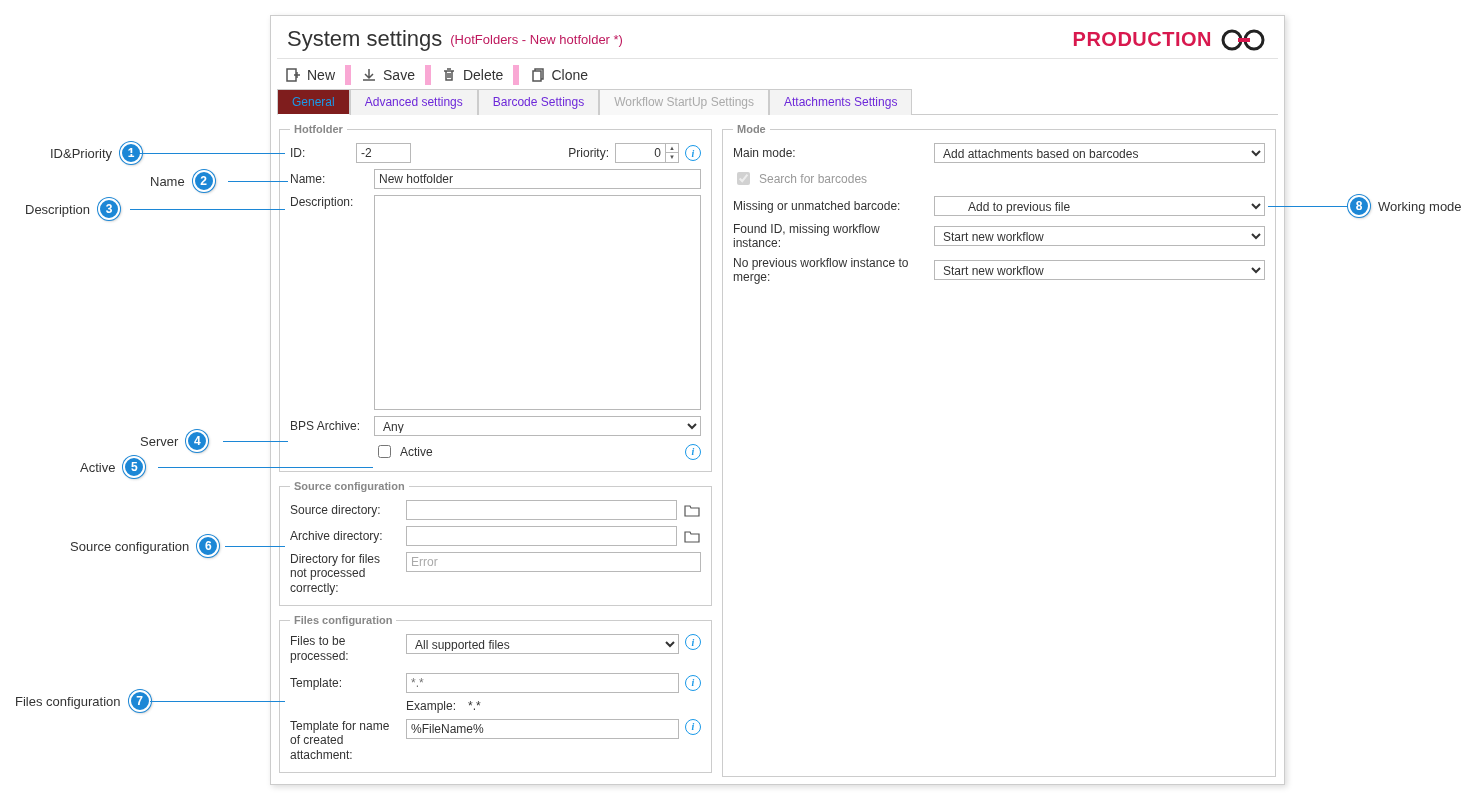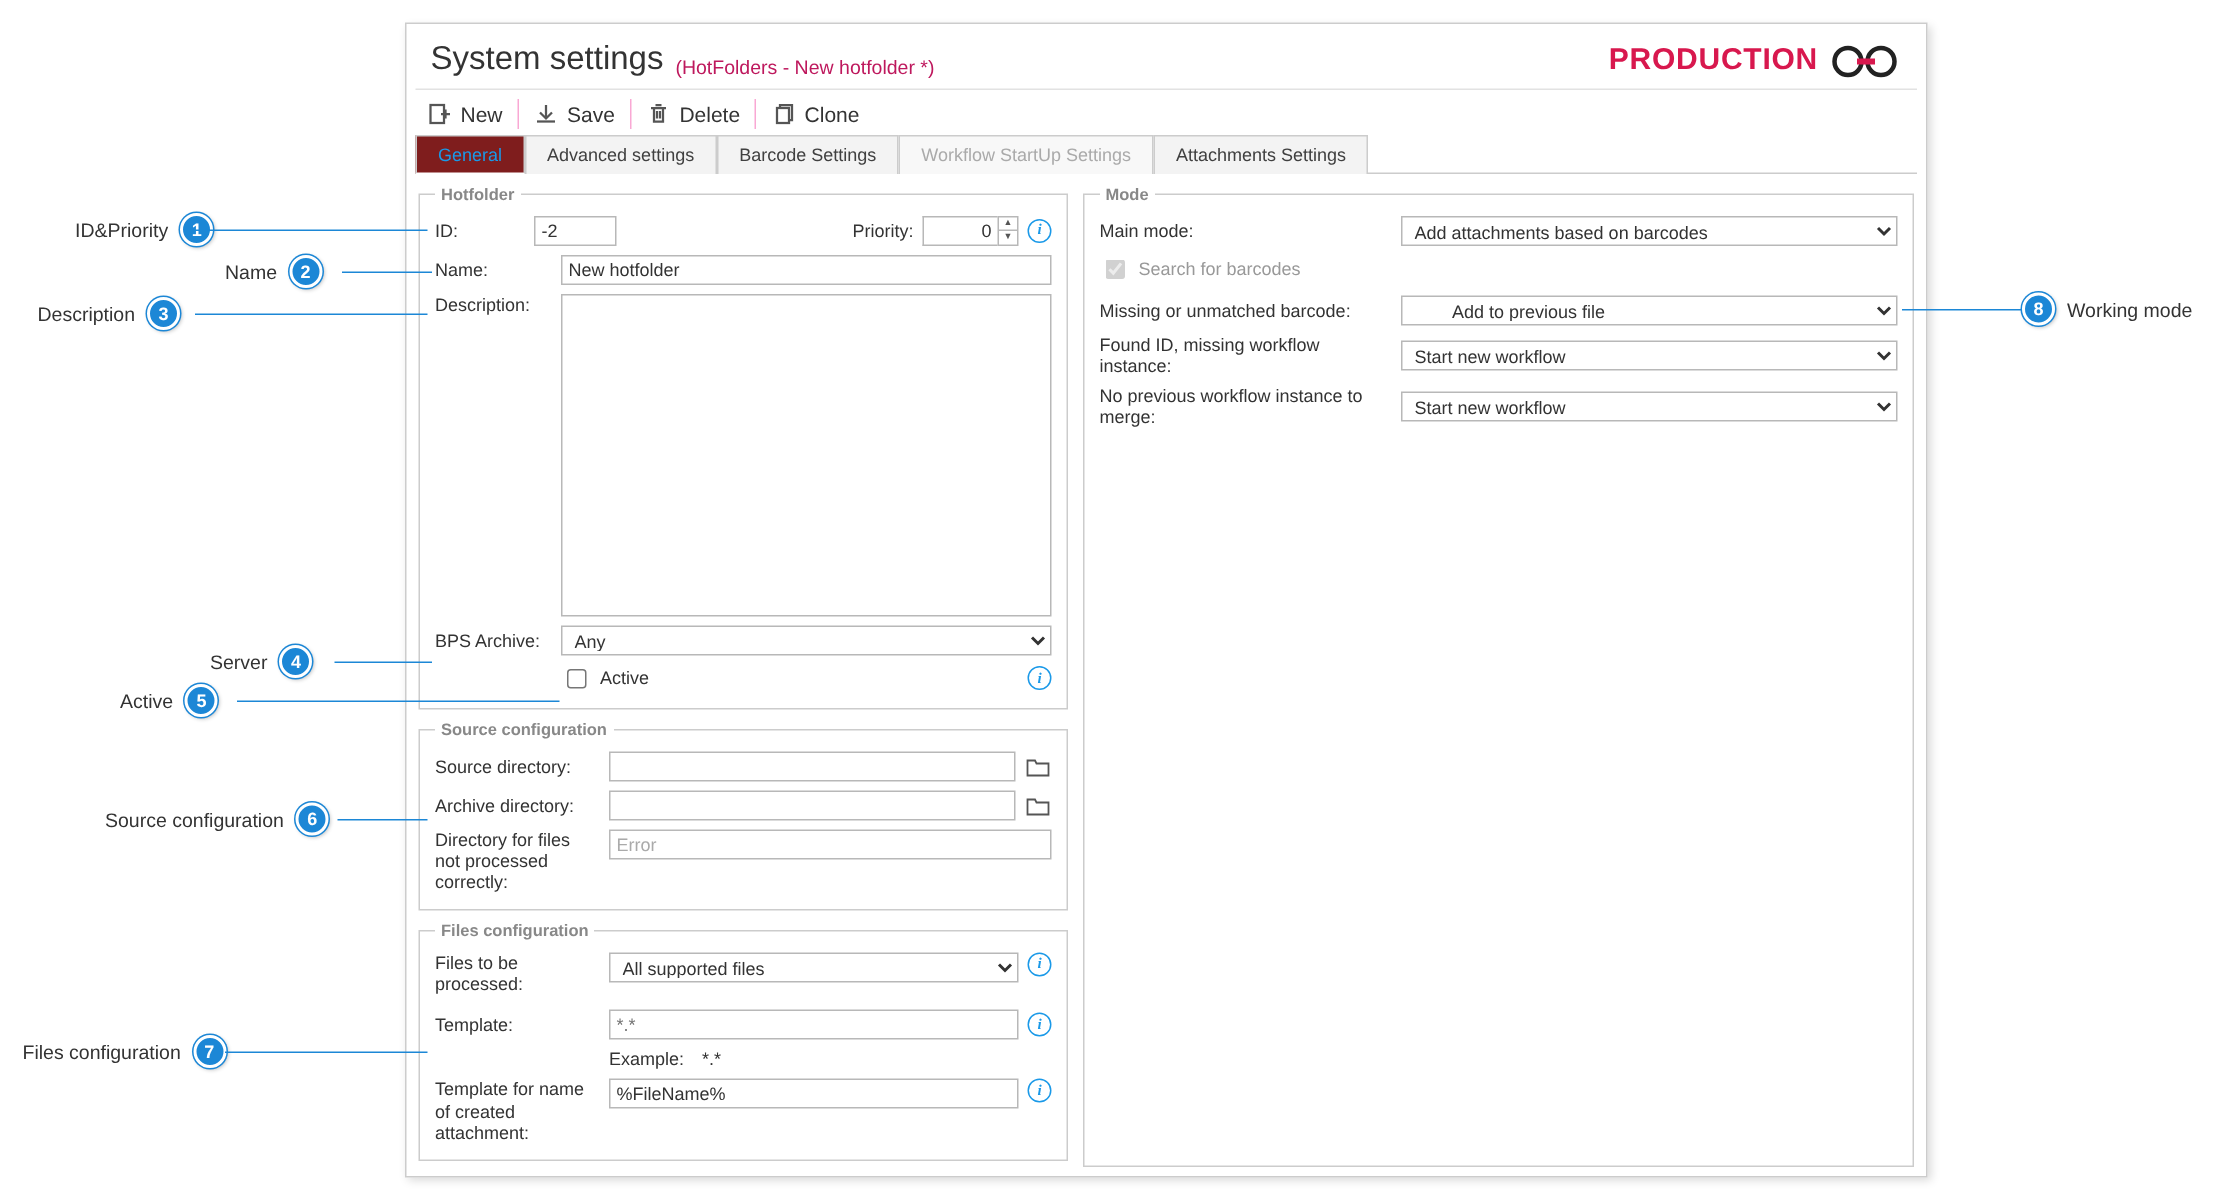--- a/index.html
+++ b/index.html
@@ -22,21 +22,21 @@
     border: 1px solid #ccc;
     background: #fff;
     box-shadow: 2px 2px 6px rgba(0,0,0,0.15);
   }
   .header {
     display: flex;
     justify-content: space-between;
     align-items: baseline;
     padding: 10px 16px 6px 16px;
   }
-  .header-left { display: flex; align-items: flex-end; gap: 8px; }
+  .header-left { display: flex; align-items: center; gap: 8px; }
   .header-title { font-size: 22px; font-weight: 400; color: #333; }
   .header-sub { font-size: 13px; color: #be185d; }
   .header-right { display: flex; align-items: center; gap: 8px; }
   .brand { font-size: 20px; font-weight: 600; color: #d8184e; letter-spacing: 0.5px; }
   .logo-svg { width: 48px; height: 24px; }
 
   .divider { border-top: 1px solid #e2e2e2; margin: 0 6px; }
 
   .toolbar {
     display: flex;
@@ -45,34 +45,34 @@
     gap: 4px;
   }
   .tb-btn {
     display: inline-flex;
     align-items: center;
     gap: 6px;
     padding: 2px 10px 2px 6px;
     font-size: 14px;
     color: #333;
     cursor: pointer;
-    border-right: 1px solid #f9a8d4;
+    border-right: 6px solid #f9a8d4;
   }
   .tb-btn:last-child { border-right: none; }
   .tb-btn svg { width: 16px; height: 16px; stroke: #555; fill: none; stroke-width: 1.5; }
 
   .tabs {
     display: flex;
     border-bottom: 1px solid #ccc;
     margin: 0 6px;
   }
   .tab {
     padding: 5px 14px;
     font-size: 12px;
-    color: #404040;
+    color: #6d28d9;
     border: 1px solid transparent;
     border-bottom: none;
     margin-bottom: -1px;
     cursor: pointer;
     background: #f3f3f3;
     border-color: #ccc;
     margin-right: 0;
   }
   .tab.active {
     background: #7f1d1d;

